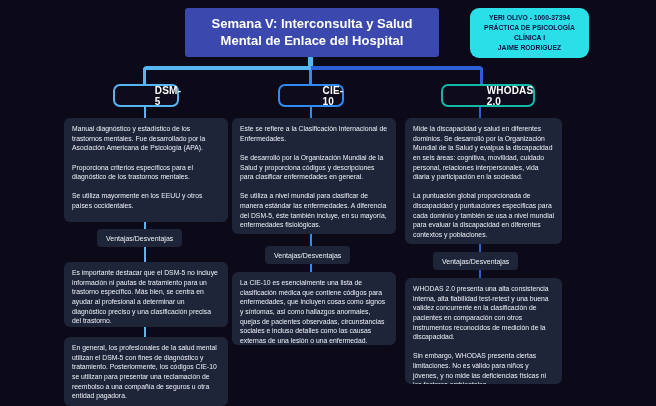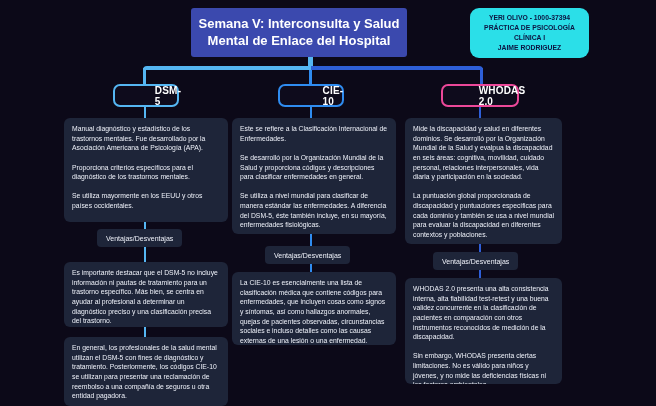--- a/index.html
+++ b/index.html
@@ -6,25 +6,25 @@
   .canvas {
     position:relative; width:656px; height:406px; overflow:hidden;
     background:#0c0918;
     font-family:"Liberation Sans", sans-serif;
     color:#eef1f9;
   }
   .abs { position:absolute; box-sizing:border-box; }
 
   
   .title-box {
-    left:185px; top:8px; width:216px; height:49px;
+    left:185px; top:8px; width:254px; height:49px;
     background:#3b49ae; border-radius:3px;
     display:flex; align-items:center; justify-content:center;
     text-align:center; color:#ffffff; font-weight:bold;
-    font-size:13px; line-height:1.3; white-space:pre-line;margin-left:6px;
+    font-size:13px; line-height:1.3; white-space:pre-line;
   }
 
   
   .credits-box {
     left:470px; top:8px; width:119px; height:50px;
     background:#2bdfe8; border-radius:9px;
     display:flex; align-items:center; justify-content:center;
     text-align:center; color:#0c1340; font-weight:bold;
     font-size:6.8px; line-height:1.5; white-space:pre-line;
   }
@@ -36,21 +36,21 @@
   .c-deep  { background:#2e5fd8; }
 
   
   .hdr {
     height:23px; border-radius:7px; background:#0e0b1c;
     display:flex; align-items:center; justify-content:center;
     color:#ffffff; font-weight:bold; font-size:10px; letter-spacing:0.2px;padding-left:44px;
   }
   .hdr0 { left:113px; top:84px; width:66px; border:2px solid #55b6f2; }
   .hdr1 { left:278px; top:84px; width:66px; border:2px solid #2f8cf0; }
-  .hdr2 { left:441px; top:84px; width:78px; border:2px solid #ec4899; }
+  .hdr2 { left:441px; top:84px; width:94px; border:2px solid #14b8a6; }
 
   
   .note {
     background:#1e2539; border-radius:6px;
     padding:6px 8px; font-size:6.8px; line-height:1.42;
     color:#eef1f9; white-space:pre-line; overflow:hidden;
   }
 
   
   .vlabel {

